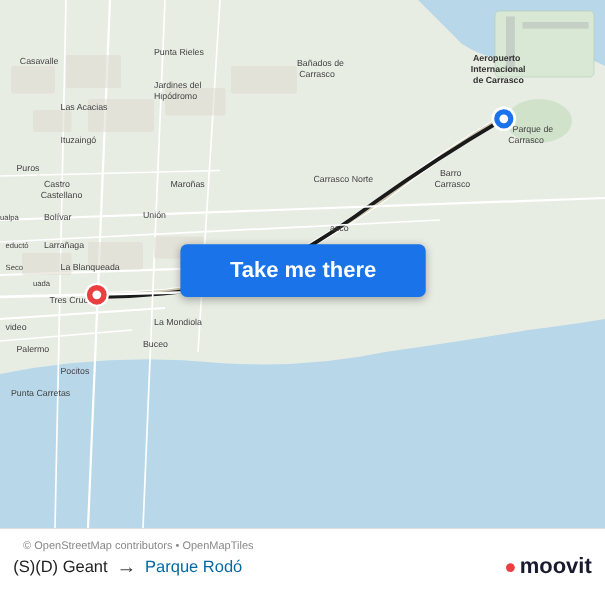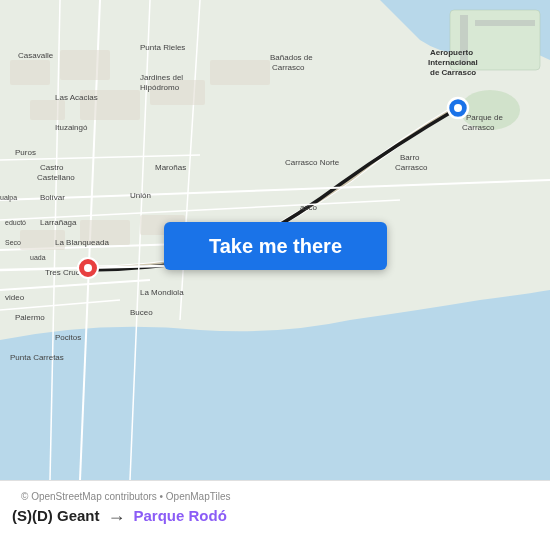--- a/index.html
+++ b/index.html
@@ -63,33 +63,33 @@
 
     #route-info {
       display: flex;
       align-items: center;
       gap: 8px;
       width: 100%;
     }
 
     #origin-text {
       font-size: 15px;
-      font-weight: 700;
+      font-weight: 400;
       color: #222;
     }
 
     #arrow-icon {
       font-size: 18px;
       color: #444;
     }
 
     #destination-text {
       font-size: 15px;
-      font-weight: 700;
-      color: #8b5cf6;
+      font-weight: 400;
+      color: #0369a1;
     }
 
     #moovit-logo {
       position: absolute;
       right: 12px;
       display: flex;
       align-items: center;
       gap: 4px;
     }
 
@@ -209,13 +209,17 @@
 
 <div id="footer">
   <div id="footer-attribution">© OpenStreetMap contributors • OpenMapTiles</div>
 
   <div id="route-info">
     <span id="origin-text">(S)(D) Geant</span>
     <span id="arrow-icon">→</span>
     <span id="destination-text">Parque Rodó</span>
   </div>
 
+  <div id="moovit-logo">
+    <div id="moovit-logo-dot"></div>
+    <span id="moovit-logo-text">moovit</span>
+  </div>
 </div>
 
 </body></html>

